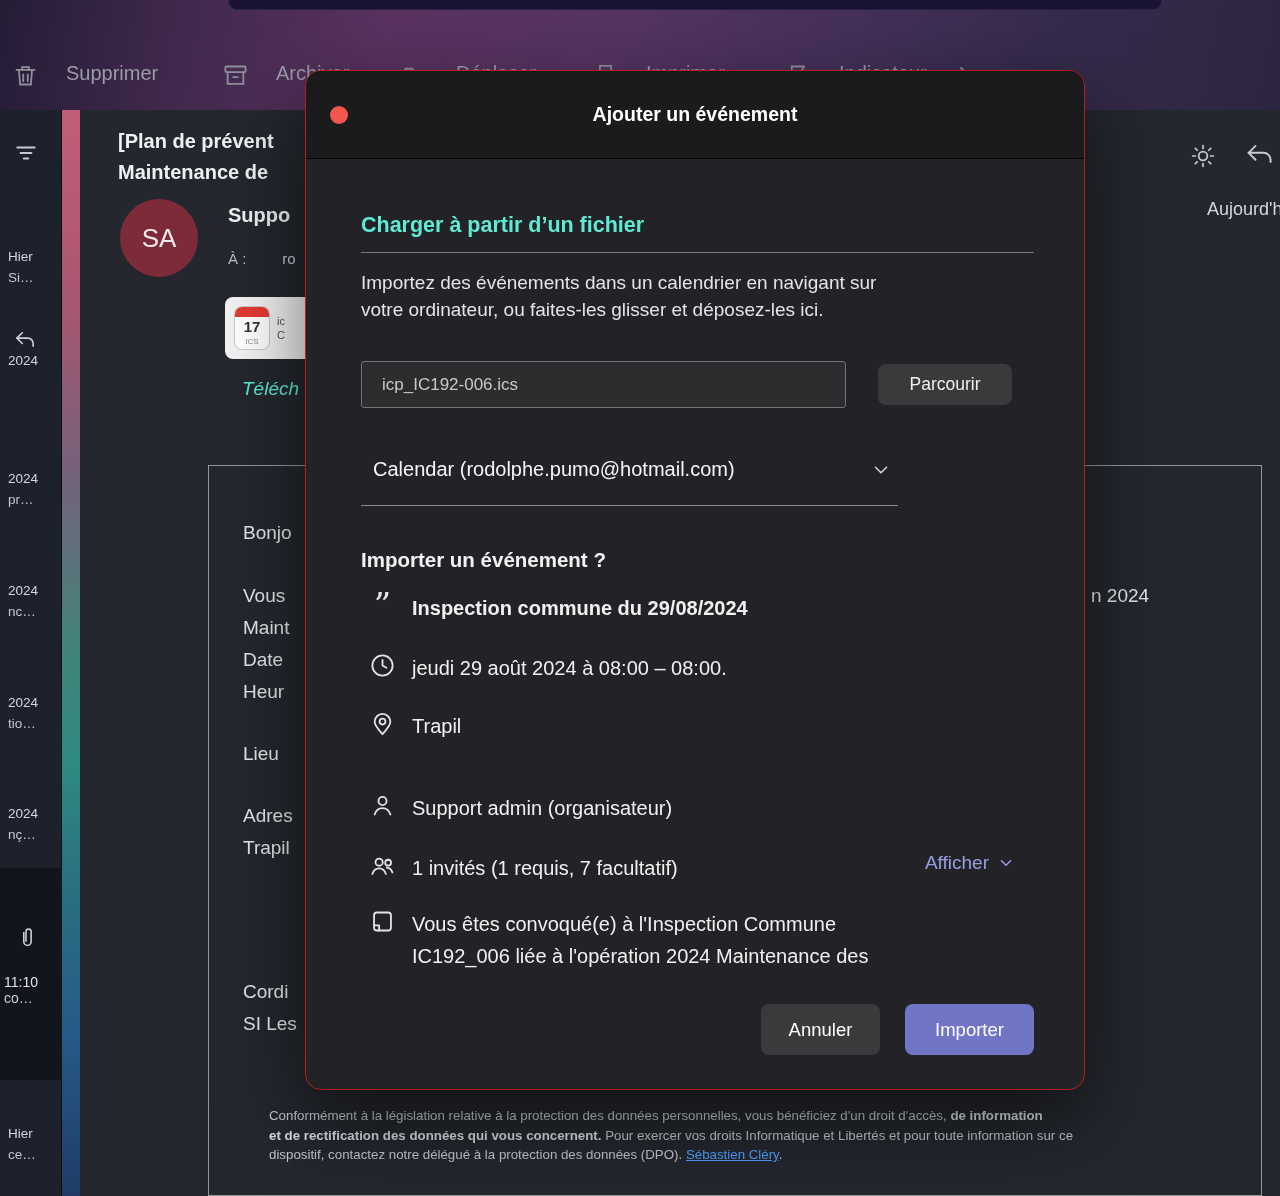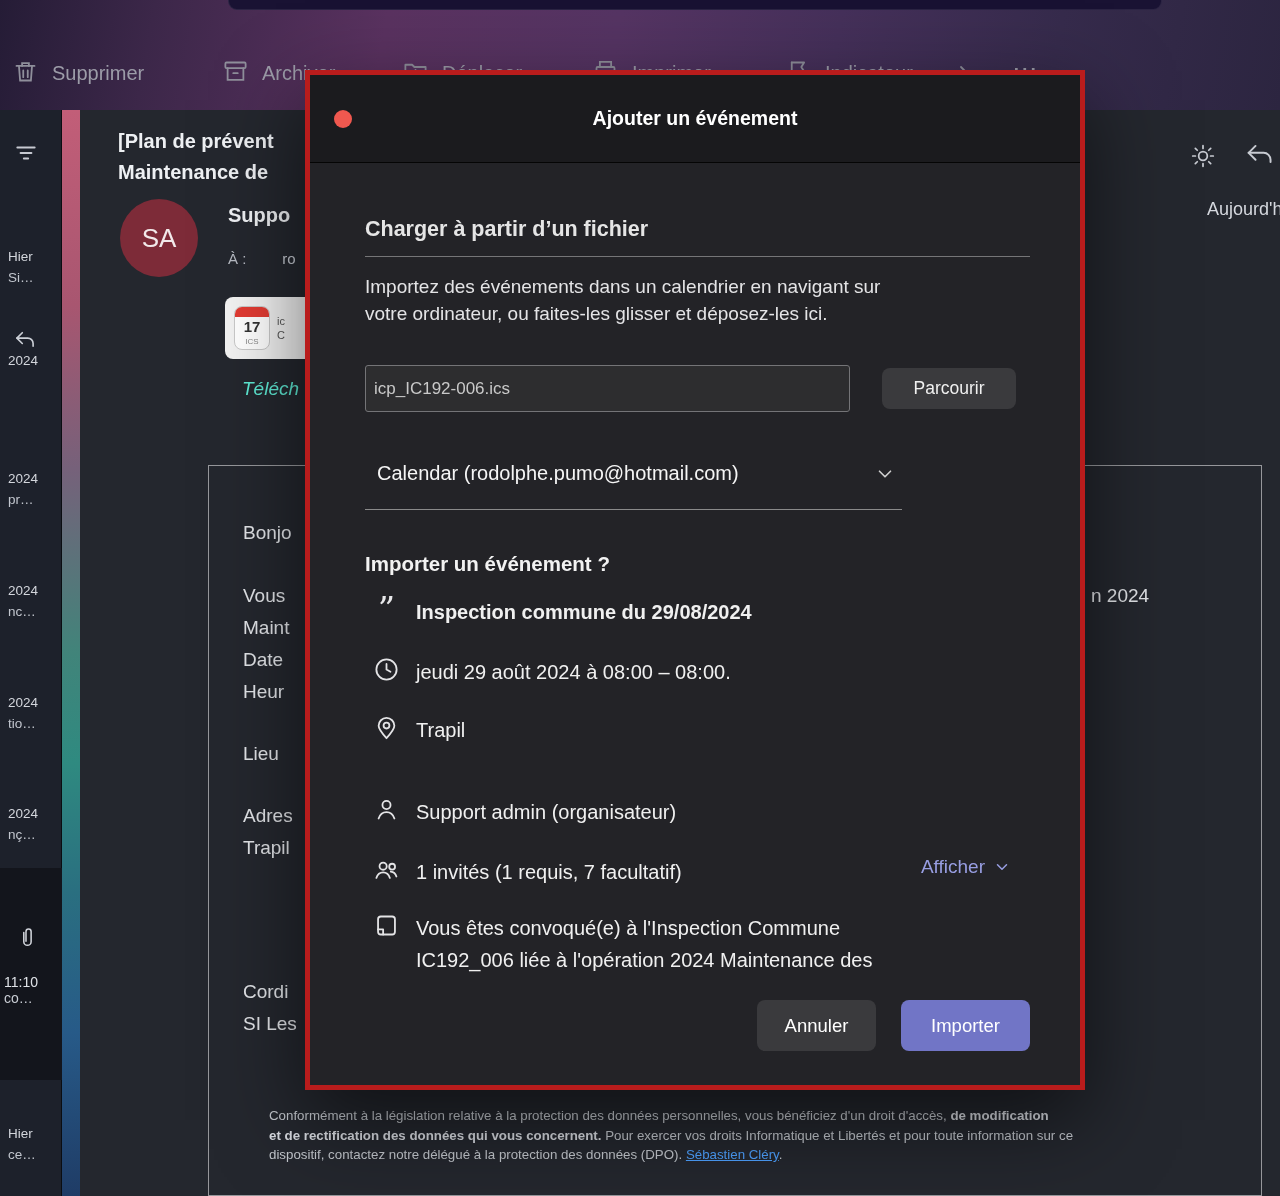--- a/index.html
+++ b/index.html
@@ -5,22 +5,22 @@
   * { margin:0; padding:0; box-sizing:border-box; }
   body { background:#111; font-family:"Liberation Sans","DejaVu Sans",sans-serif; }
   .screen { position:relative; width:1280px; height:1196px; overflow:hidden;
             background:#24262d; font-family:"Liberation Sans","DejaVu Sans",sans-serif; }
 
   
   .wallpaper { position:absolute; left:0; top:0; width:1280px; height:110px;
     background:linear-gradient(100deg,#251c36 0%,#3c2749 12%,#5a3260 30%,#553463 48%,#45305a 65%,#362b4c 82%,#2c2540 100%); }
   .search-pill { position:absolute; left:228px; top:-8px; width:934px; height:18px;
     background:#191233; border-radius:9px; border:1px solid rgba(255,255,255,.08); }
-  .tb-item { position:absolute; top:43px; height:42px; display:flex; align-items:flex-end;
-    gap:13px; color:#9c9ca8; font-size:20px; cursor:default; }
+  .tb-item { position:absolute; top:62px; height:42px; display:flex; align-items:flex-start;
+    gap:27px; color:#9c9ca8; font-size:20px; cursor:default; }
   .tb-icon { display:flex; color:#8f8f9b; }
   .tb-more { font-size:26px; letter-spacing:2px; }
 
   
   .msglist { position:absolute; left:0; top:110px; width:62px; height:1086px;
     background:#1d212b; border-right:1px solid rgba(0,0,0,.6); }
   .filter { position:absolute; left:13px; top:30px; color:#c7cad2; }
   .ml-item { position:absolute; left:0; width:62px; padding-left:8px; overflow:hidden; }
   .ml-l1 { font-size:13.5px; color:#d3d6dc; line-height:21px; white-space:nowrap; }
   .ml-l2 { font-size:13.5px; color:#c2c6ce; line-height:21px; white-space:nowrap; }
@@ -59,35 +59,35 @@
     border:1.5px solid #96979b; background:transparent; }
   .frag { position:absolute; font-size:19px; color:#e2e4e8; white-space:nowrap; }
   .legal { position:absolute; left:60px; top:640px; width:950px; font-size:13.3px;
     color:#c3c7cd; line-height:19.5px; }
   .legal .ll { white-space:nowrap; }
   .legal b { color:#d9dce2; }
   .legal-link { color:#4ea1ff; text-decoration:underline; cursor:pointer; }
 
   
   .dialog { position:absolute; left:305px; top:70px; width:780px; height:1020px;
-    background:#232327; border:5px solid #b91c1c; border-radius:0;
+    background:#232327; border:1px solid #b91c1c; border-radius:16px;
     box-shadow:0 30px 80px rgba(0,0,0,.55); overflow:hidden; }
   .dlg-titlebar { height:88px; background:#1b1b1e; border-bottom:1px solid #050505;
     display:flex; align-items:center; position:relative; }
   .dot-close { position:absolute; left:24px; top:35px; width:18px; height:18px;
     border-radius:50%; background:#f0584f; cursor:pointer; }
   .dlg-title { width:100%; text-align:center; color:#ffffff; font-size:19.5px; font-weight:700; }
   .dlg-content { padding:0 50px 0 55px; height:847px; overflow:hidden; }
-  .sec-h2 { margin-top:54px; font-size:21.5px; font-weight:700; color:#e5e5e5; }
+  .sec-h2 { margin-top:54px; font-size:21.5px; font-weight:700; color:#5eead4; }
   .sec-divider { height:1px; background:#757577; margin-top:14px; }
   .desc { margin-top:16px; font-size:19px; line-height:27px; color:#e4e4e6; }
   .desc div { white-space:nowrap; }
   .file-row { margin-top:38px; display:flex; align-items:center; }
   .file-input { width:485px; height:47px; background:#2d2d2f; border:1px solid #747477;
-    border-radius:3px; color:#c9c9c9; font-size:17px; padding:0 8px;
+    border-radius:3px; color:#c9c9c9; font-size:17px; padding:0 20px;
     font-family:"Liberation Sans","DejaVu Sans",sans-serif; outline:none; }
   .browse-btn { margin-left:32px; width:134px; height:41px; background:#3a3a3d; border:none;
     border-radius:8px; color:#f0f0f0; font-size:17.5px; cursor:pointer;
     font-family:"Liberation Sans","DejaVu Sans",sans-serif; }
   .select-row { margin-top:50px; width:537px; border-bottom:1px solid #8a8a8a; padding:0 6px 24px 12px;
     display:flex; align-items:center; justify-content:space-between; color:#f5f5f5;
     font-size:20px; cursor:pointer; }
   .sec-h3 { margin-top:42px; font-size:20.5px; font-weight:700; color:#f2f2f2; }
   .erow { display:flex; align-items:flex-start; margin-left:8px; }
   .eicon { flex:0 0 27px; margin-right:16px; color:#e4e4e6; display:flex; justify-content:center; }
@@ -292,21 +292,21 @@
       <span class="frag" style="left:34px;top:183px">Date</span>
       <span class="frag" style="left:34px;top:215px">Heur</span>
       <span class="frag" style="left:34px;top:277px">Lieu</span>
       <span class="frag" style="left:34px;top:339px">Adres</span>
       <span class="frag" style="left:34px;top:371px">Trapil</span>
       <span class="frag" style="left:34px;top:515px">Cordi</span>
       <span class="frag" style="left:34px;top:547px">SI Les</span>
       <span class="frag" style="left:882px;top:119px">n 2024</span>
 
       <div class="legal">
-        <div class="ll"><span>Conformément à la législation relative à la protection des données personnelles, vous bénéficiez d'un droit d'accès, </span><b>de modification</b></div>
+        <div class="ll"><span>Conformément à la législation relative à la protection des données personnelles, vous bénéficiez d'un droit d'accès, </span><b>de information</b></div>
         <div class="ll"><b>et de rectification des données qui vous concernent.</b><span> Pour exercer vos droits Informatique et Libertés et pour toute information sur ce</span></div>
         <div class="ll"><span>dispositif, contactez notre délégué à la protection des données (DPO). </span><span class="legal-link">Sébastien Cléry</span><span>.</span></div>
       </div>
     </div>
   </div>
 
   <div class="dialog">
     <div class="dlg-titlebar">
       <span class="dot-close"></span>
       <div class="dlg-title">Ajouter un événement</div>

